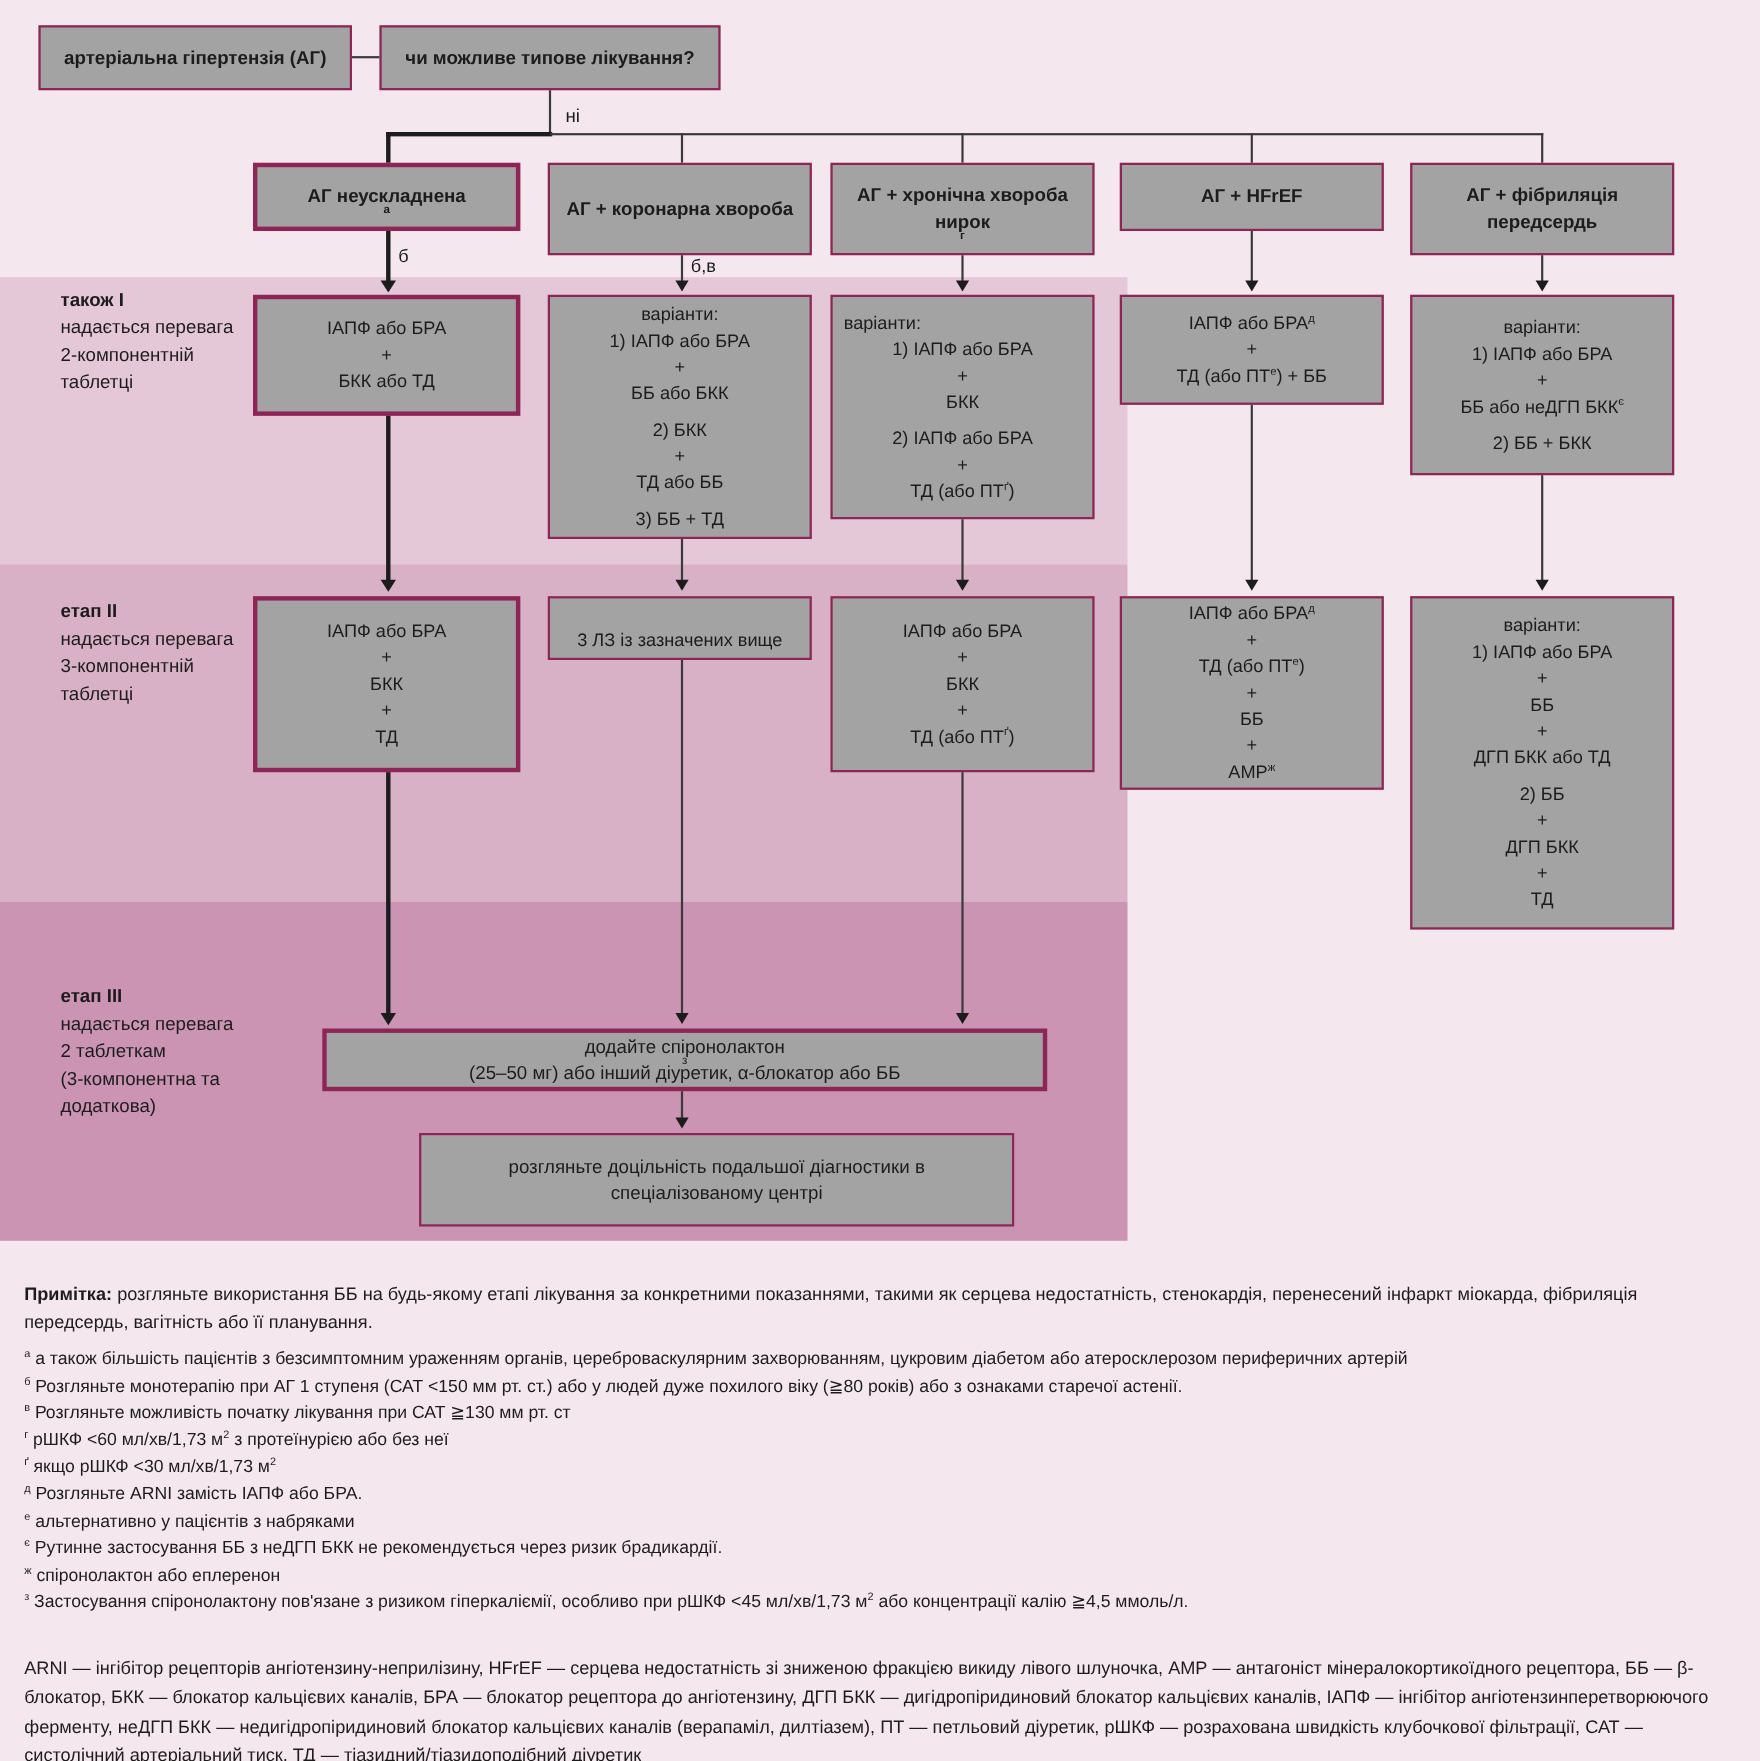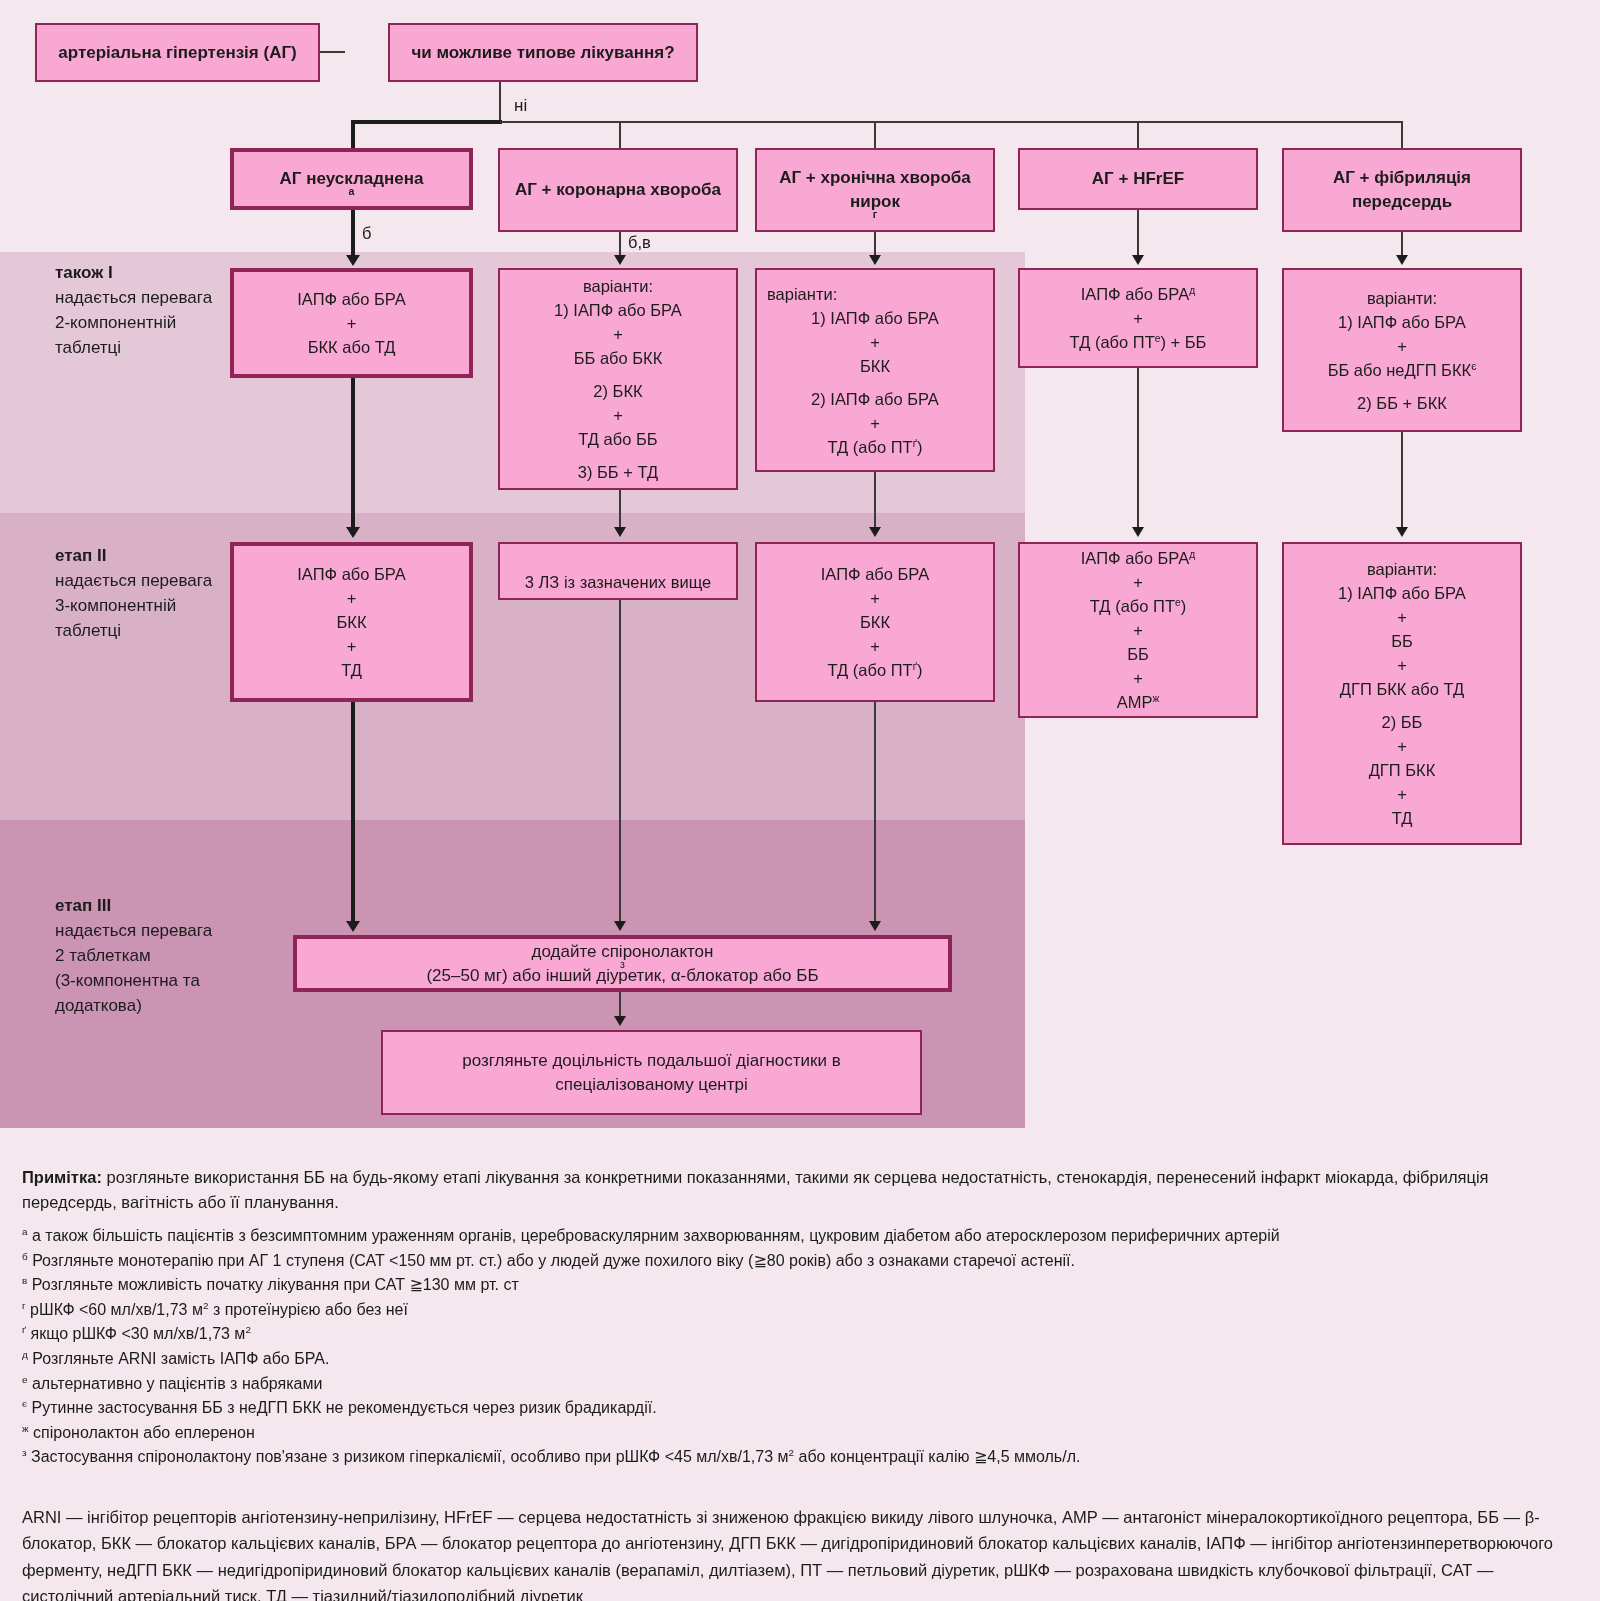--- a/index.html
+++ b/index.html
@@ -2,21 +2,21 @@
 <html lang="uk"><head>
 <meta charset="utf-8">
 <style>
   html,body{margin:0;padding:0;background:#f4e8ee;}
   .canvas{position:relative;width:1600px;height:1601px;background:#f4e8ee;
           font-family:"Liberation Sans","DejaVu Sans",sans-serif;color:#1c1c1c;overflow:hidden;}
   .band{position:absolute;left:0;width:1025px;}
   .band1{top:252px;height:261px;background:#e5c8d8;}
   .band2{top:513px;height:307px;background:#d9b1c7;}
   .band3{top:820px;height:308px;background:#ca94b2;}
-  .box{position:absolute;background:#f9a8d4;border:2px solid #8f2557;box-sizing:border-box;
+  .box{position:absolute;background:#a3a3a3;border:2px solid #8f2557;box-sizing:border-box;
        display:flex;flex-direction:column;justify-content:center;align-items:center;
        font-size:16.5px;line-height:24px;text-align:center;padding:4px 6px;}
   .box.hl{border-width:4px;}
   .box.bold{font-weight:700;font-size:17px;}
   .box .line{width:100%;text-align:center;}
   .box .line.gap{height:9px;}
   .first-left .line:first-child{text-align:left;padding-left:8px;}
   .stage-label{position:absolute;font-size:17px;line-height:25px;}
   .stage-label .line:first-child{font-weight:700;}
   .ln{position:absolute;background:#1c1c1c;}
@@ -56,21 +56,21 @@
     </div>
   <div class="stage-label" style="left:55px;top:893px;width:200px;">
       <div class="line">етап III</div>
       <div class="line">надається перевага</div>
       <div class="line">2 таблеткам</div>
       <div class="line">(3-компонентна та</div>
       <div class="line">додаткова)</div>
     </div>
 
   <div class="box bold" style="left:35px;top:23px;width:285px;height:59px;">артеріальна гіпертензія (АГ)</div>
-  <div class="box bold" style="left:345px;top:23px;width:310px;height:59px;margin-left:43px;">чи можливе типове лікування?</div>
+  <div class="box bold" style="left:345px;top:23px;width:310px;height:59px;">чи можливе типове лікування?</div>
   <div class="mln" style="left:320px;top:51px;width:25px;height:2px;"></div>
 
   <div class="mln" style="left:499px;top:82px;width:2px;height:41px;"></div>
   <div class="yn" style="left:428px;top:108px;width:60px;text-align:left;margin-top:43px;">так</div>
   <div class="yn" style="left:514px;top:96px;">ні</div>
   <div class="ln" style="left:351px;top:120px;width:151px;height:4px;"></div>
   <div class="ln" style="left:351px;top:120px;width:4px;height:28px;"></div>
   <div class="mln" style="left:500px;top:121px;width:903px;height:2px;"></div>
   <div class="mln" style="left:619px;top:121px;width:2px;height:27px;"></div>
   <div class="mln" style="left:874px;top:121px;width:2px;height:27px;"></div>

